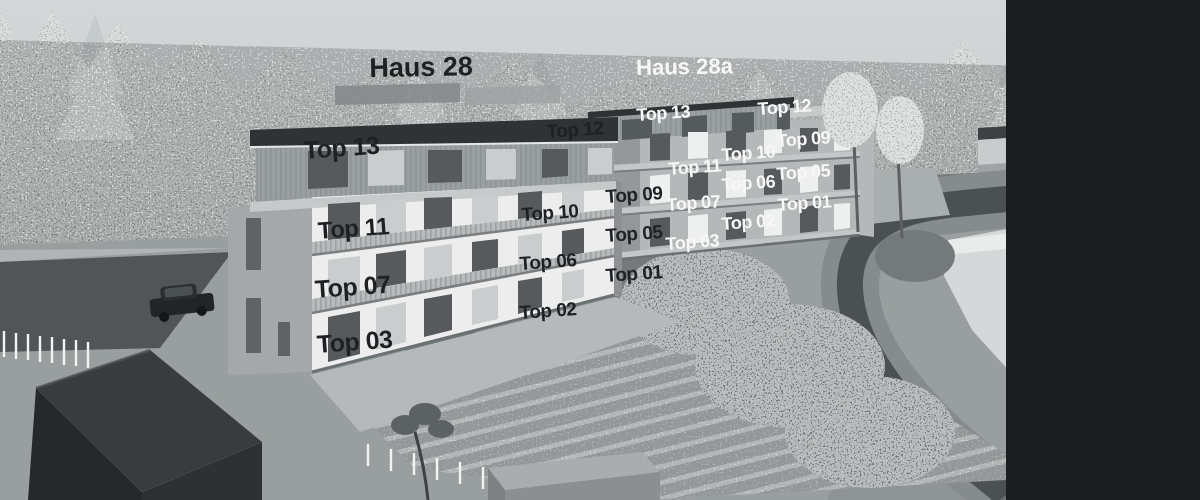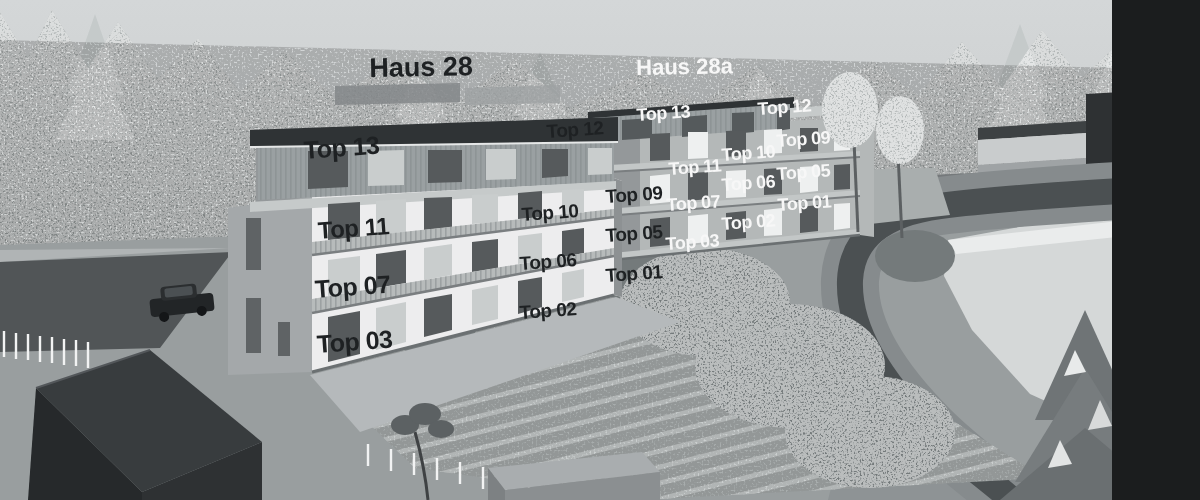--- a/index.html
+++ b/index.html
@@ -1,16 +1,16 @@
 <!DOCTYPE html>
 <html><head>
 <meta charset="utf-8">
 <style>
   html,body{margin:0;padding:0;background:#1b1d1e;}
-  .scene{position:relative;width:1112px;height:500px;overflow:hidden;
+  .scene{position:relative;width:1006px;height:500px;overflow:hidden;
          font-family:"Liberation Sans", sans-serif;background:#cfd2d3;text-decoration:underline;}
   .scene svg{position:absolute;left:0;top:0;}
   #annotations{position:absolute;left:0;top:0;width:1200px;height:500px;}
   .lbl{position:absolute;font-weight:700;white-space:nowrap;line-height:1;
        letter-spacing:-0.5px;transform-origin:left top;}
   .unit{transform:rotate(-4deg);}
   .title{transform:rotate(-1deg);letter-spacing:0;}
 </style>
 </head>
 <body>

